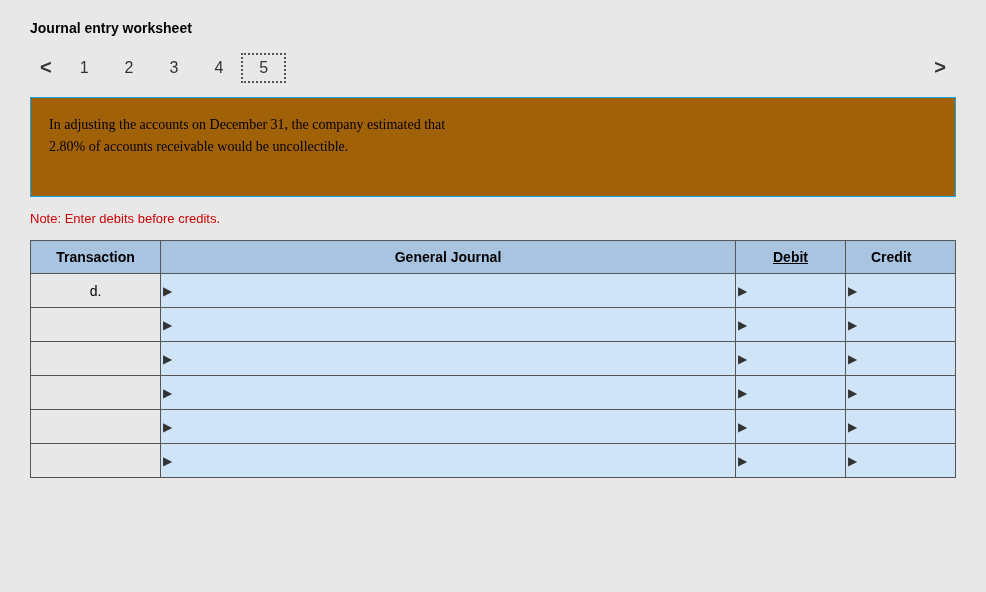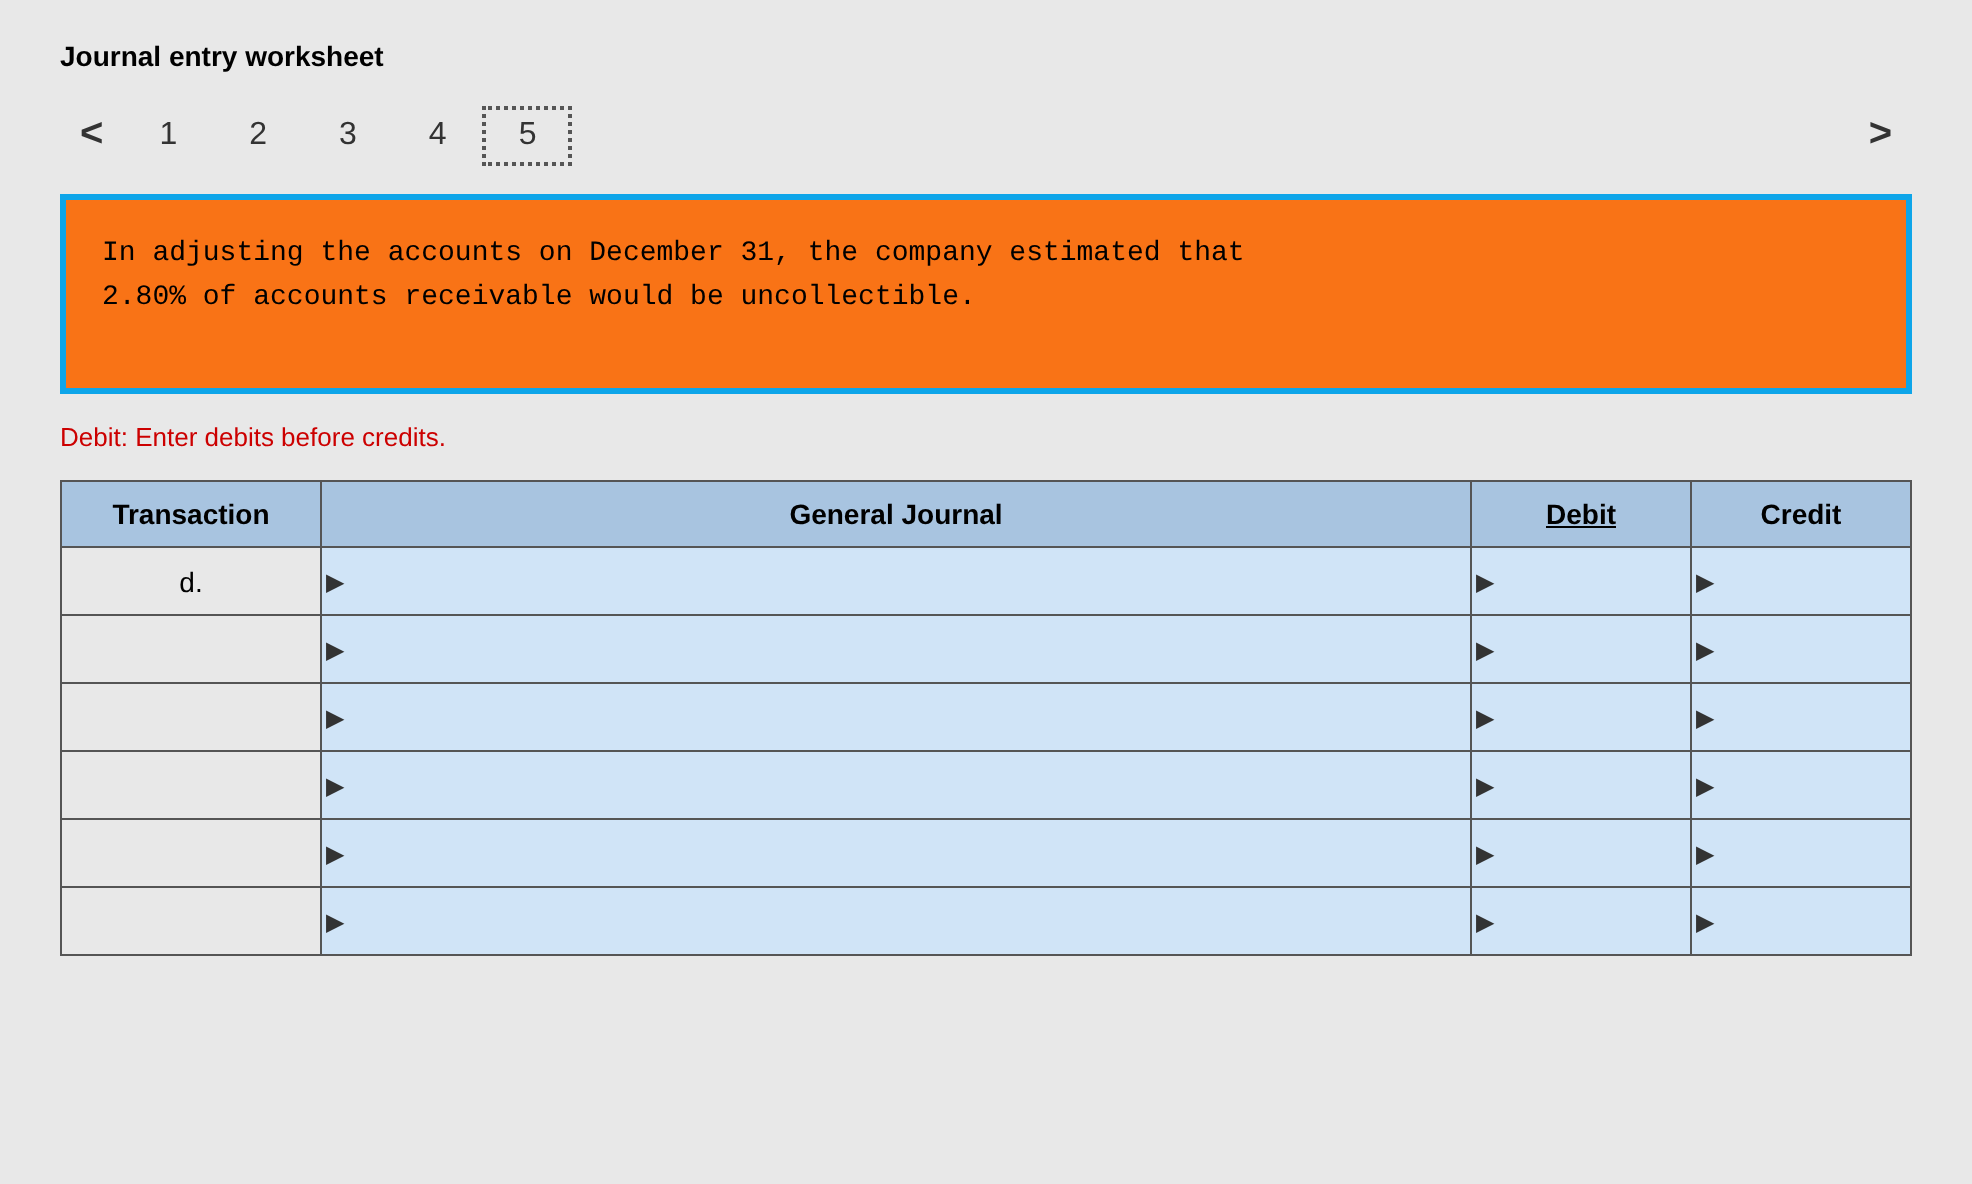--- a/index.html
+++ b/index.html
@@ -53,25 +53,25 @@
     .page-num.active {
       border: 2px dotted #555;
       padding: 4px 16px;
     }
 
     .nav-arrow-right {
       margin-left: auto;
     }
 
     .description-box {
-      background: #f97316;
-      border: 3px solid #0ea5e9;
+      background: #a16207;
+      border: 1px solid #0ea5e9;
       padding: 16px 18px;
       margin-bottom: 14px;
-      font-family: Liberation Mono, monospace;
+      font-family: Liberation Serif, serif;
       font-size: 14px;
       line-height: 1.6;
       color: #000;
       min-height: 100px;
     }
 
     .note-text {
       color: #cc0000;
       font-size: 13px;
       margin-bottom: 14px;
@@ -101,21 +101,21 @@
     }
 
     .journal-table th.col-debit {
       width: 110px;
       text-align: center;
       text-decoration: underline;
     }
 
     .journal-table th.col-credit {
       width: 110px;
-      text-align: center;
+      text-align: left;
     }
 
     .journal-table td {
       border: 1px solid #555;
       height: 34px;
       padding: 0;
       position: relative;
     }
 
     .journal-table td.td-transaction {
@@ -182,21 +182,21 @@
   <button class="page-num">1</button>
   <button class="page-num">2</button>
   <button class="page-num">3</button>
   <button class="page-num">4</button>
   <button class="page-num active">5</button>
   <button class="nav-arrow nav-arrow-right">&gt;</button>
 </div>
 
 <div class="description-box">In adjusting the accounts on December 31, the company estimated that<br>2.80% of accounts receivable would be uncollectible.</div>
 
-<div class="note-text">Debit: Enter debits before credits.</div>
+<div class="note-text">Note: Enter debits before credits.</div>
 
 <table class="journal-table">
   <thead>
     <tr>
       <th class="col-transaction">Transaction</th>
       <th class="col-general">General Journal</th>
       <th class="col-debit">Debit</th>
       <th class="col-credit">Credit</th>
     </tr>
   </thead>

